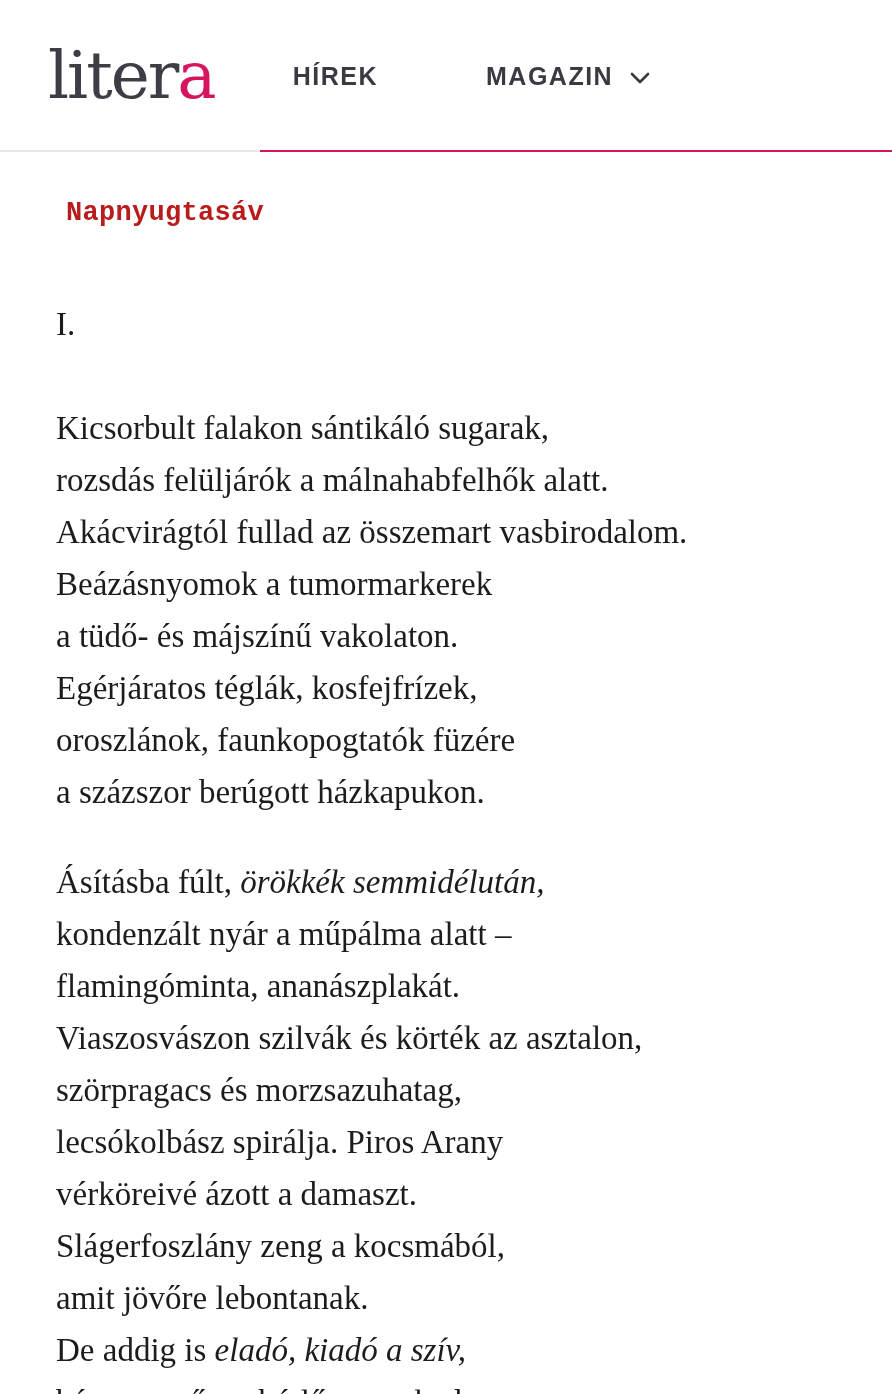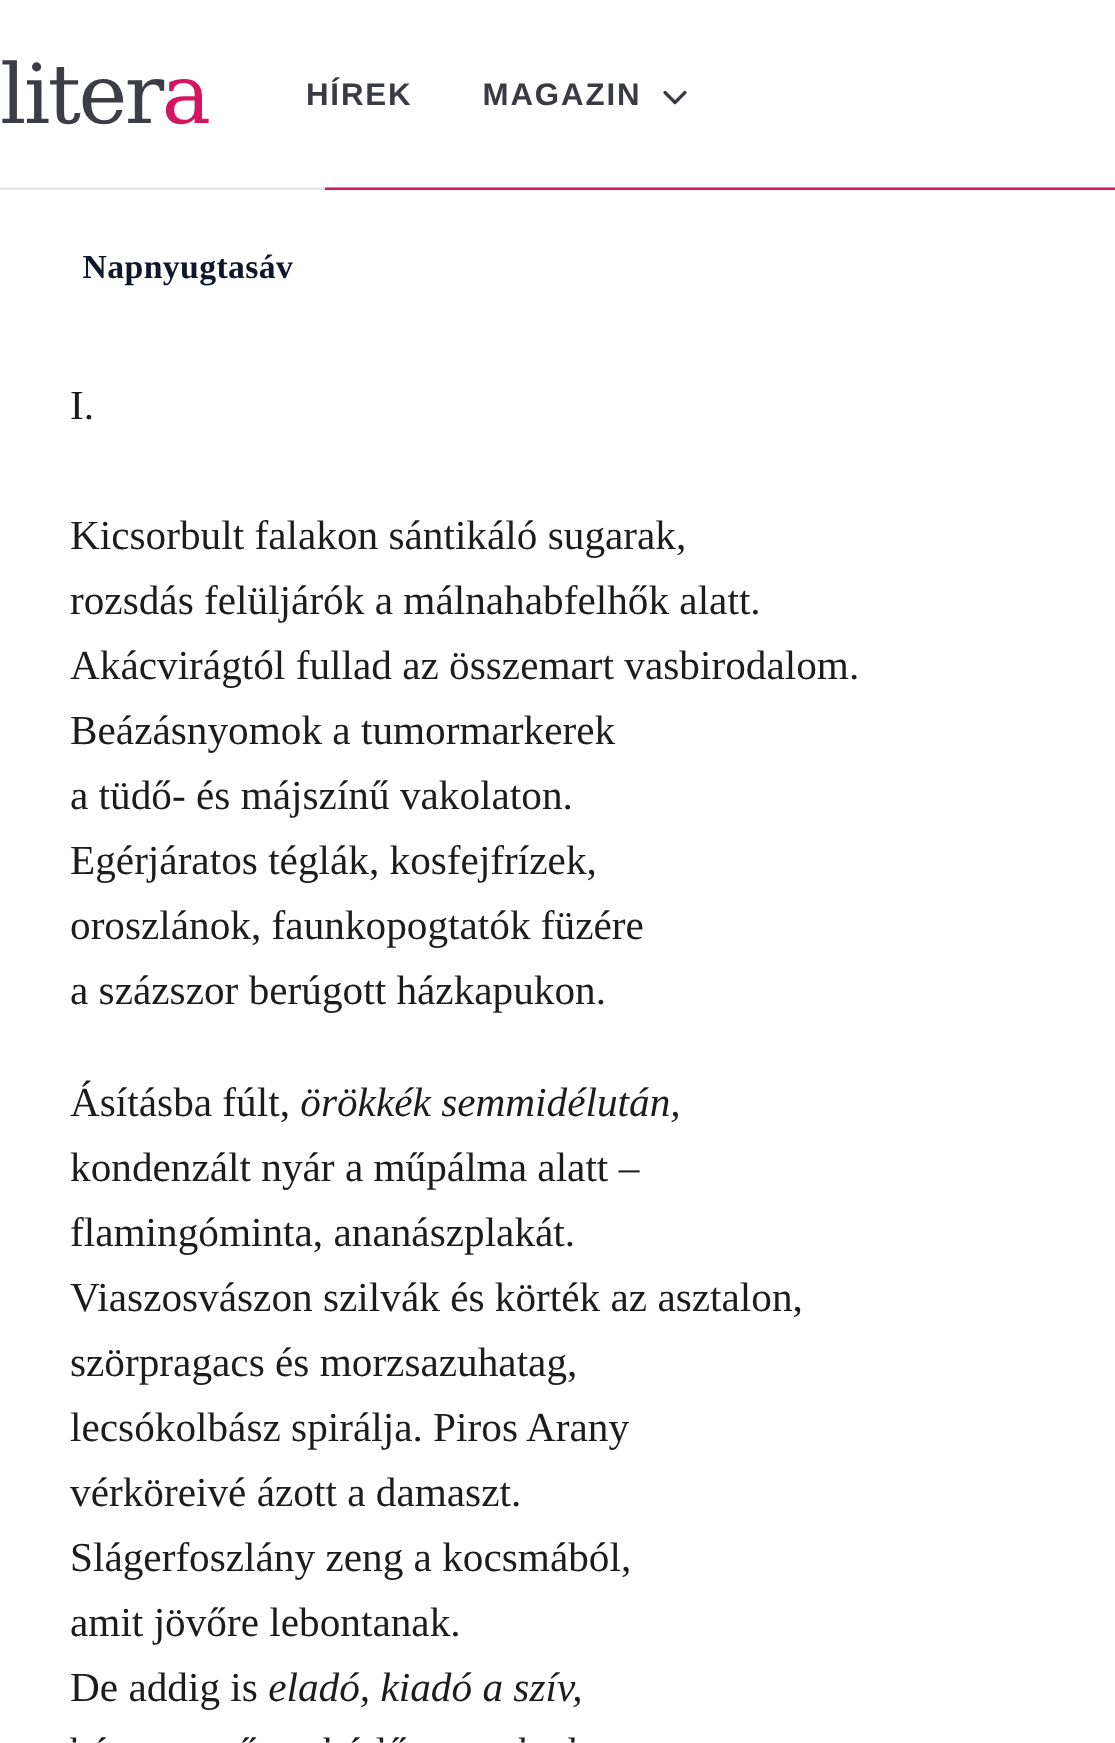--- a/index.html
+++ b/index.html
@@ -15,20 +15,21 @@
     color: #1a1a1a;
   }
 
   
   .site-header {
     position: relative;
     height: 152px;
     background: #ffffff;
     display: flex;
     align-items: center;
+    padding-left: 48px;
     box-sizing: border-box;
   }
 
   .logo {
     display: flex;
     align-items: baseline;
     font-family: "DejaVu Serif", serif;
     font-size: 66px;
     line-height: 1;
     letter-spacing: -2px;
@@ -39,21 +40,21 @@
   }
   .logo .logo-part-a {
     color: #d6155f;
     position: relative;
     display: inline-block;
   }
 
   .nav {
     display: flex;
     align-items: center;
-    gap: 56px;
+    gap: 108px;
   }
   .nav-item {
     display: flex;
     align-items: center;
     gap: 16px;
     font-family: "Liberation Sans", sans-serif;
     font-weight: bold;
     font-size: 25px;
     letter-spacing: 1.5px;
     color: #3a3a42;
@@ -85,26 +86,26 @@
     background: #d6155f;
   }
 
   
   .article {
     padding: 46px 56px 0 56px;
     box-sizing: border-box;
   }
 
   .poem-title {
-    font-family: Liberation Serif, serif;
+    font-family: Liberation Mono, monospace;
     font-weight: bold;
     font-size: 27px;
     letter-spacing: 0.3px;
     margin: 0 0 70px 10px;
-    color: #0f172a;
+    color: #b91c1c;
   }
 
   .poem {
     font-family: "Liberation Serif", serif;
     font-size: 33px;
     line-height: 52px;
     color: #1c1c1c;
   }
 
   .stanza {

